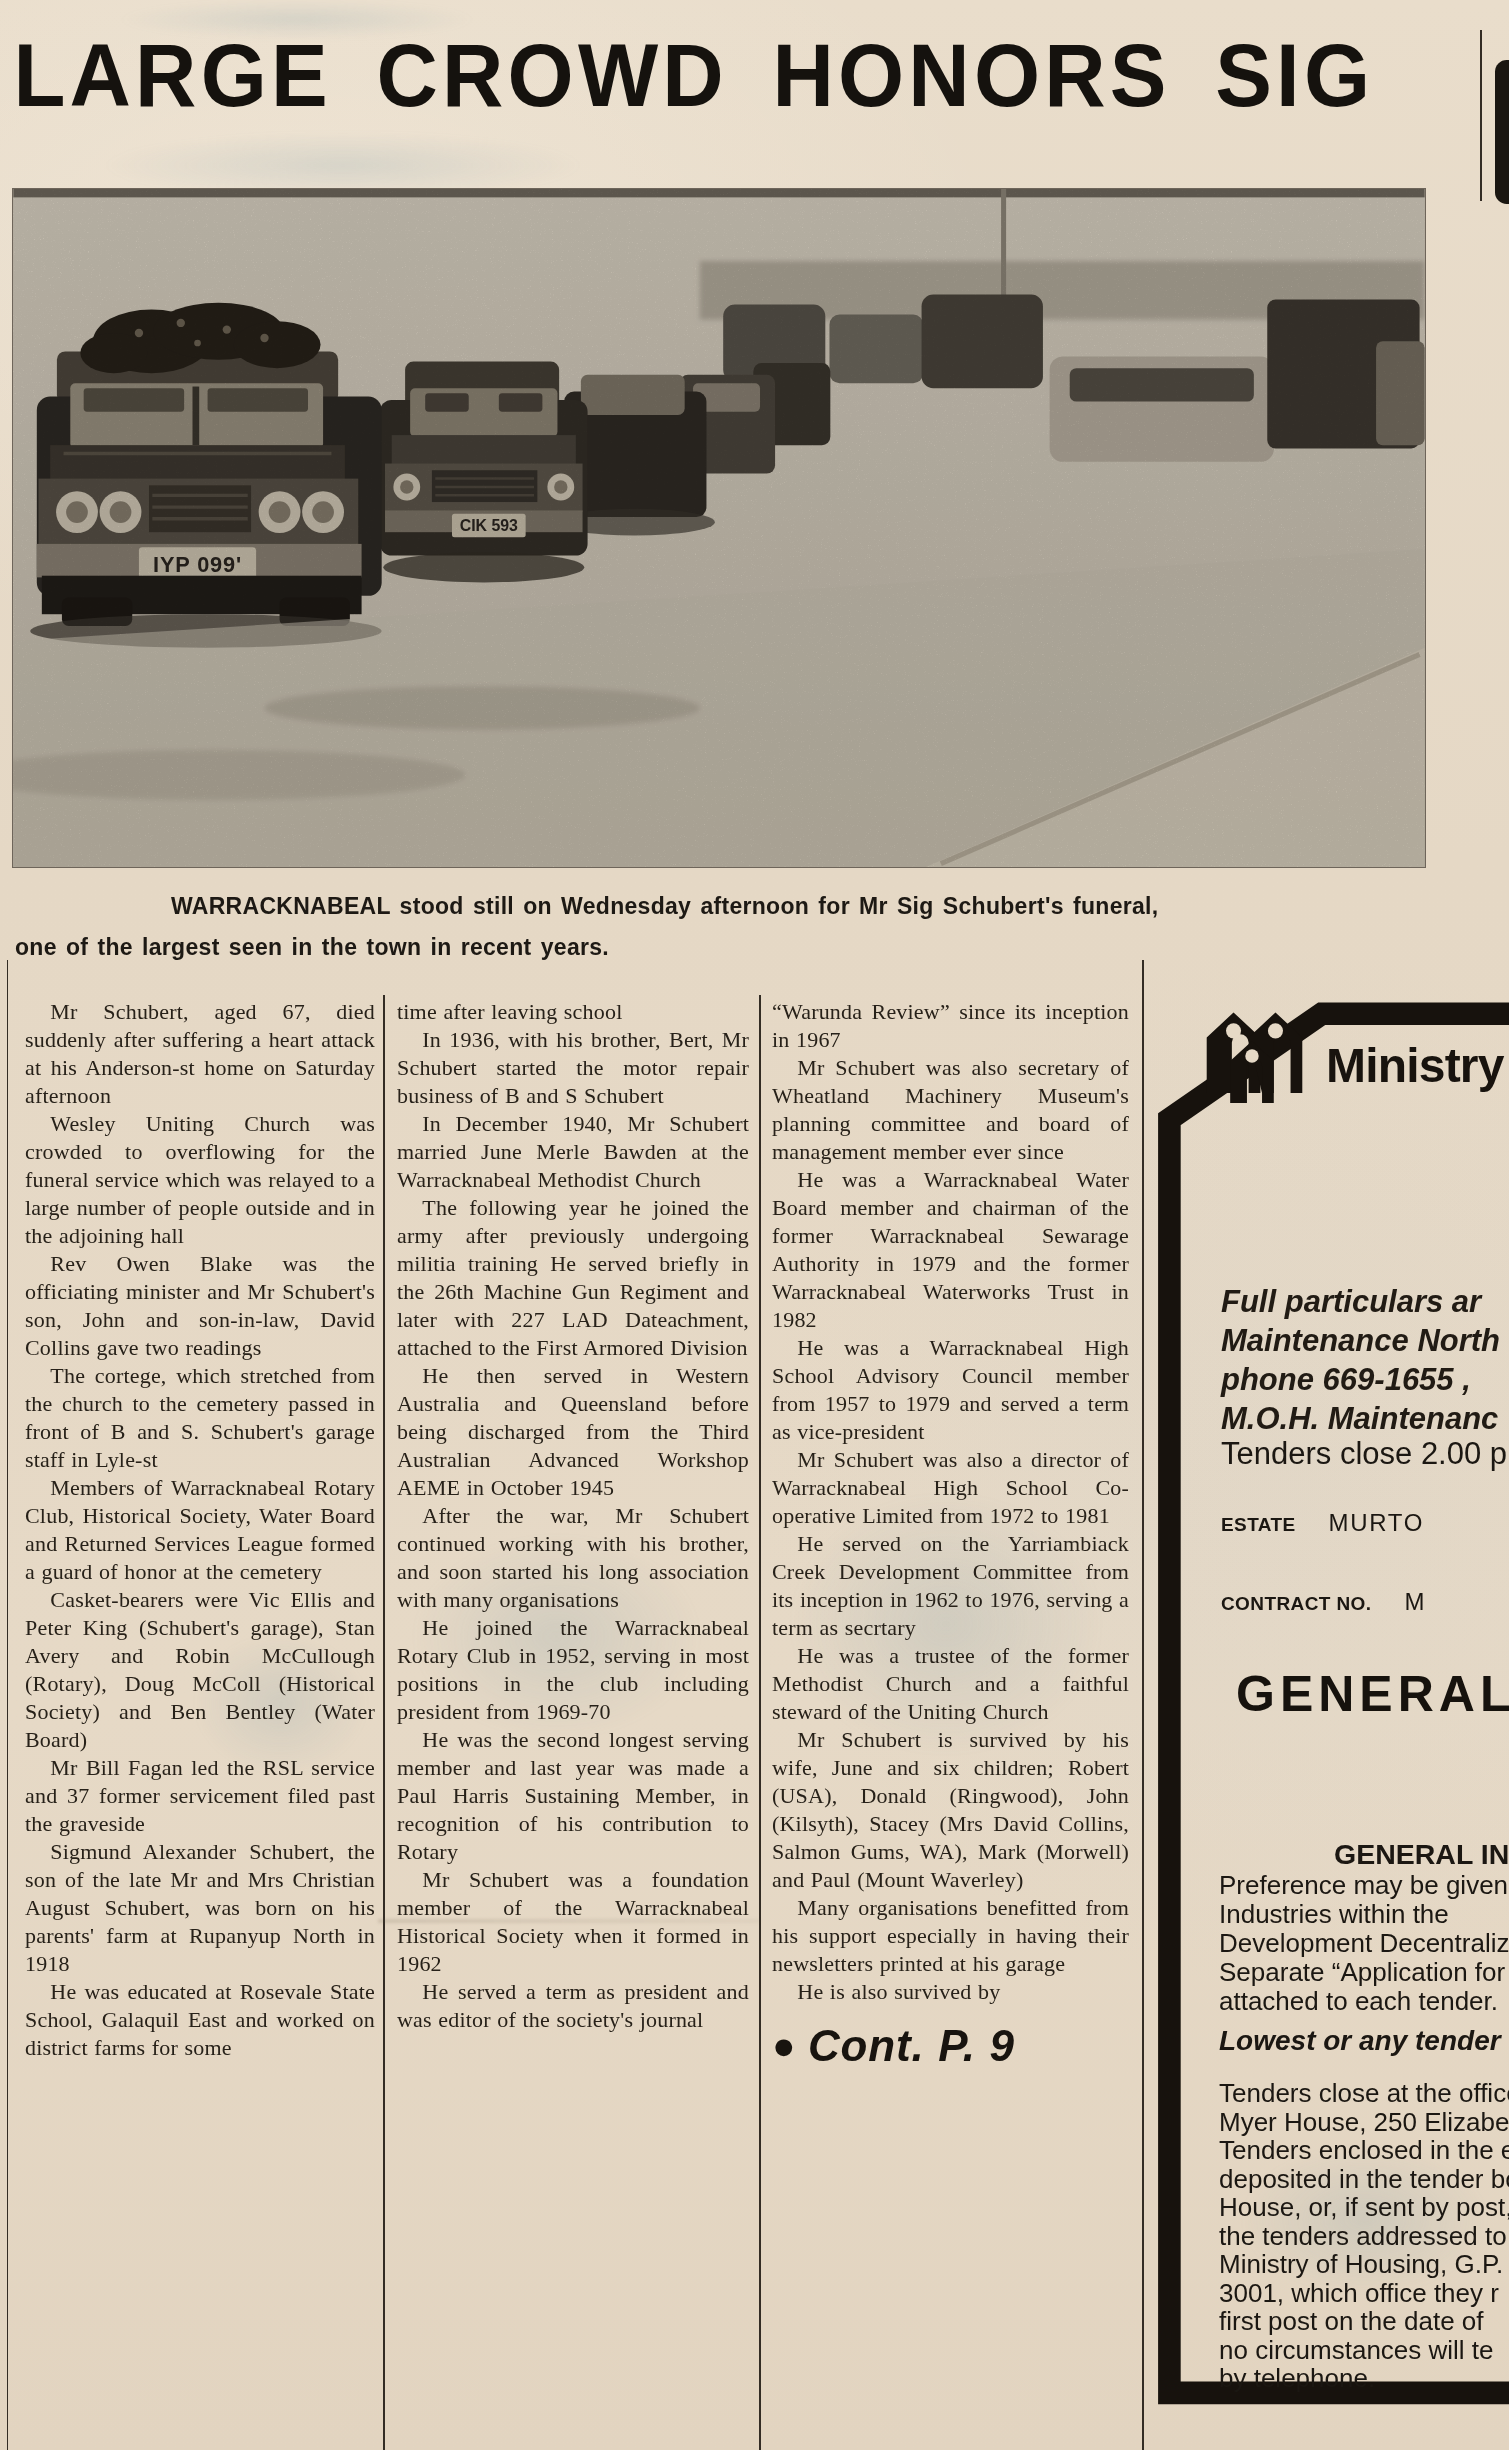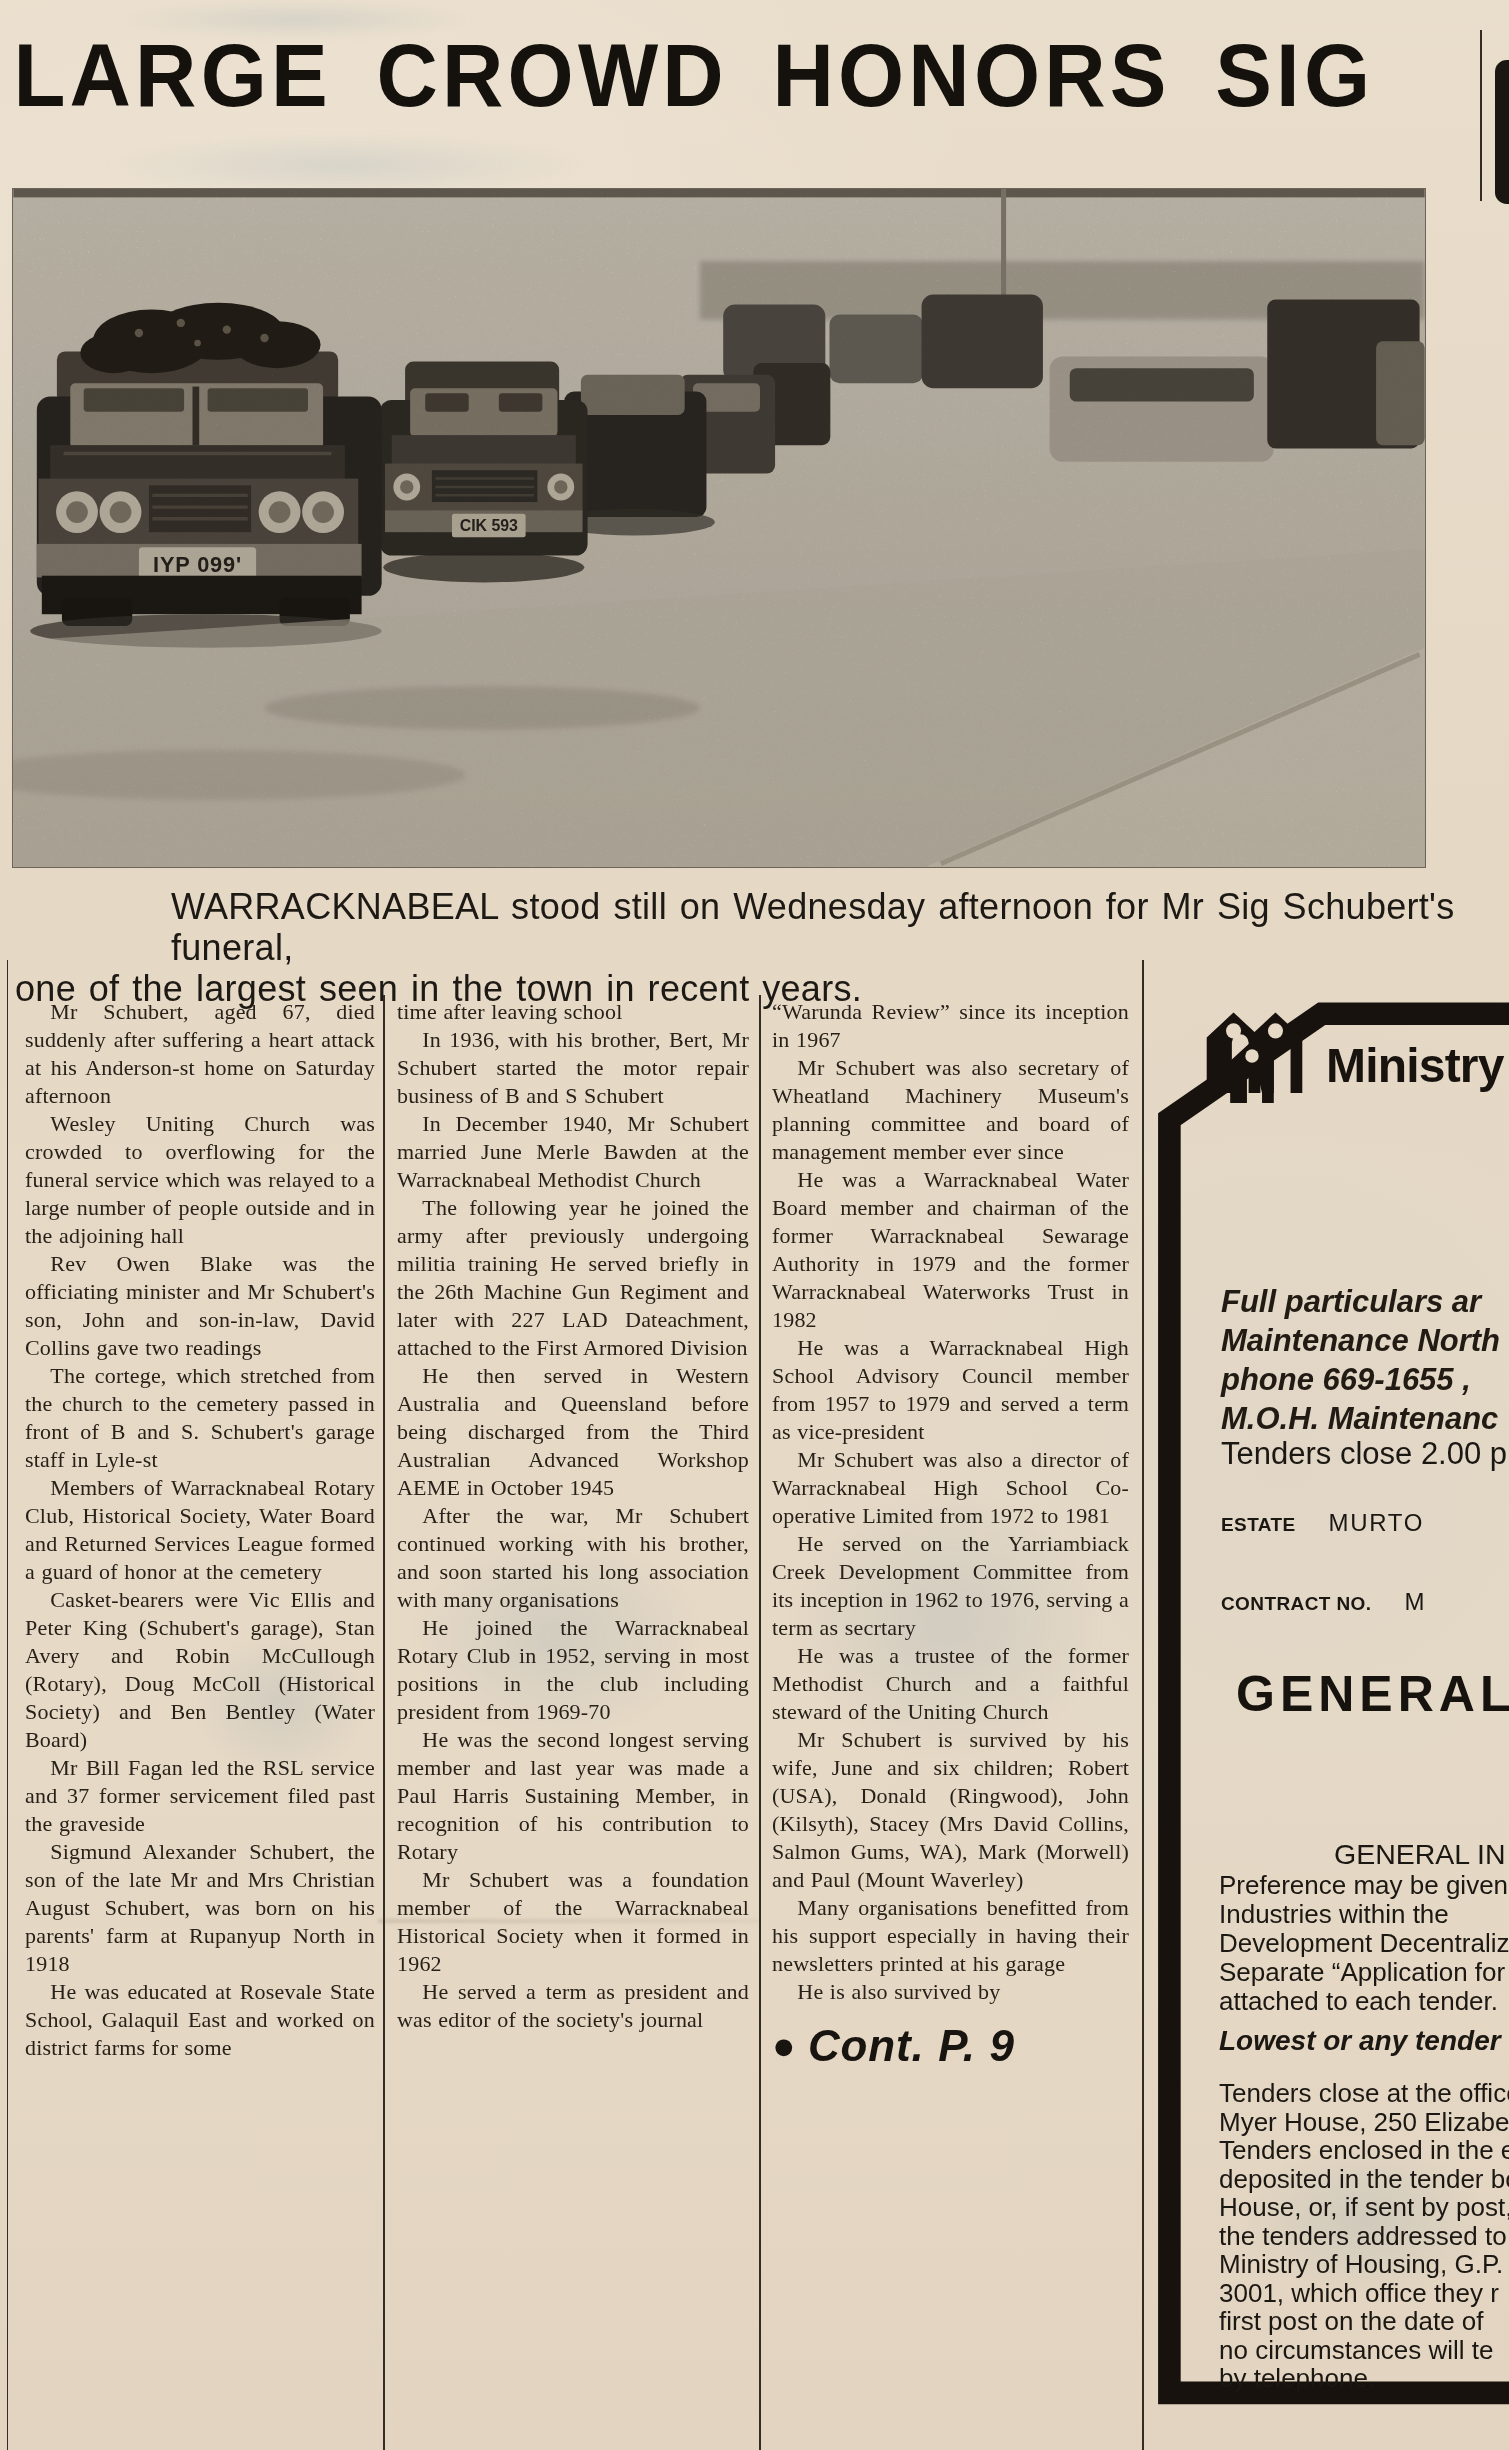--- a/index.html
+++ b/index.html
@@ -12,21 +12,21 @@
   .ghost{position:absolute;border-radius:50%;filter:blur(3.3px);pointer-events:none;
          background:radial-gradient(ellipse at center, rgba(110,145,160,.17), rgba(110,145,160,0) 70%);}
   .headline{position:absolute;left:13.4px;top:28.5px;width:1464px;height:92px;overflow:hidden;
             font-weight:800;font-size:85px;line-height:90px;letter-spacing:4.2px;word-spacing:16.7px;
             color:#15120e;white-space:nowrap;transform:scaleY(1.04);transform-origin:top left;}
   .vrule{position:absolute;width:1.7px;background:#332c24;}
   .edge-frag{position:absolute;left:1495px;top:60px;width:14.2px;height:144px;background:#1a1611;
              border-radius:11.7px 0 0 11.7px;}
   .photo{position:absolute;left:12.6px;top:189px;width:1412px;height:678px;outline:1.7px solid #6e655a;
          background:#d2c9ba;}
-  .caption{position:absolute;left:15px;top:886px;width:1449px;font-weight:400;font-size:36px;
+  .caption{position:absolute;left:15px;top:886px;width:1449px;font-weight:700;font-size:23px;
            line-height:41px;letter-spacing:0.3px;word-spacing:2.5px;color:#1d1914;}
   .caption .l1{margin-left:156px;}
   .col{position:absolute;top:998px;font-family:"Liberation Serif",serif;font-size:22px;
        line-height:28px;text-align:justify;color:#272119;letter-spacing:0.2px;word-spacing:0.8px;}
   .col p{margin:0;text-indent:1.15em;}
   .col.cont p:first-child{text-indent:0;}
   .col1{left:25px;width:350px;height:1449px;overflow:hidden;}
   .col2{left:397px;width:352px;height:1449px;overflow:hidden;}
   .col3{left:772px;width:357px;height:1452px;overflow:hidden;}
   .cont-line{margin-top:20px;font-family:"Liberation Sans",sans-serif;font-weight:800;
@@ -45,21 +45,21 @@
   .ad-bold{left:65px;top:322px;font-size:31px;line-height:39px;font-weight:700;font-style:italic;
            white-space:nowrap;color:#211b14;}
   .ad-tenders{left:65px;top:476px;font-size:31px;white-space:nowrap;}
   .ad-row{white-space:nowrap;}
   .ad-estate{left:65px;top:549px;}
   .ad-contract{left:65px;top:628px;}
   .ad-row .lbl{font-weight:700;font-size:19px;letter-spacing:0.4px;}
   .ad-row .val{font-size:24px;letter-spacing:1.7px;margin-left:33px;}
   .ad-general{left:80px;top:705px;font-size:50px;font-weight:700;letter-spacing:5px;
               white-space:nowrap;color:#16120d;}
-  .ad-infohead{left:178px;top:878px;font-size:28.5px;font-weight:400;white-space:nowrap;}
+  .ad-infohead{left:178px;top:878px;font-size:28.5px;font-weight:700;white-space:nowrap;}
   .ad-info{left:63px;top:911px;font-size:26px;line-height:29px;white-space:nowrap;}
   .ad-lowest{left:63px;top:1065px;font-size:28px;font-weight:700;font-style:italic;white-space:nowrap;}
   .ad-close{left:63px;top:1119px;font-size:26px;line-height:28.5px;white-space:nowrap;}
 </style>
 </head>
 <body>
 
 <div class="page">
 
   <div class="ghost" style="left:117px;top:0;width:360px;height:39px;"></div>

